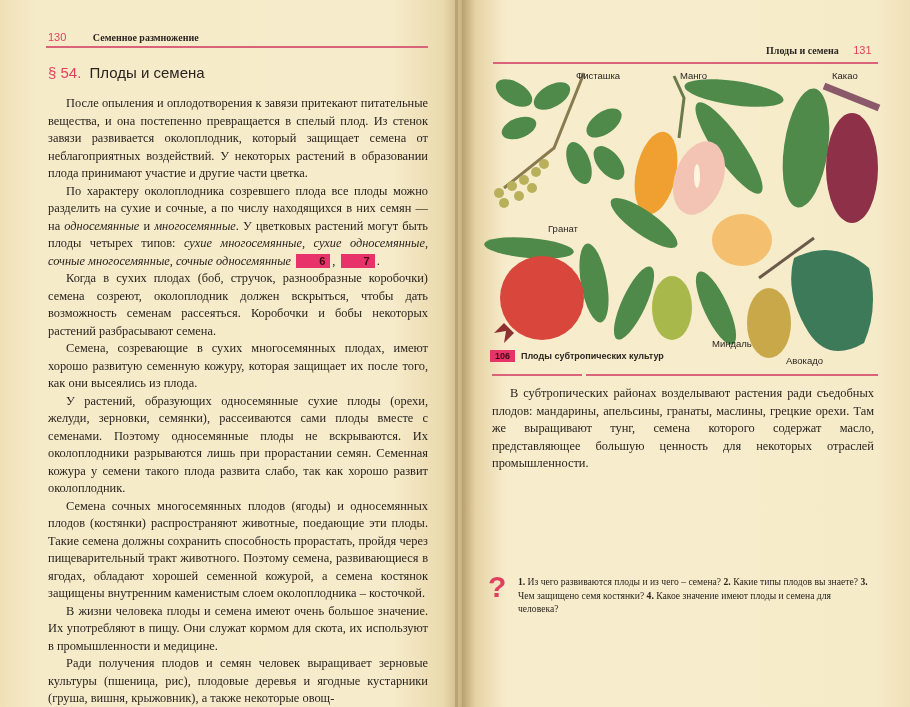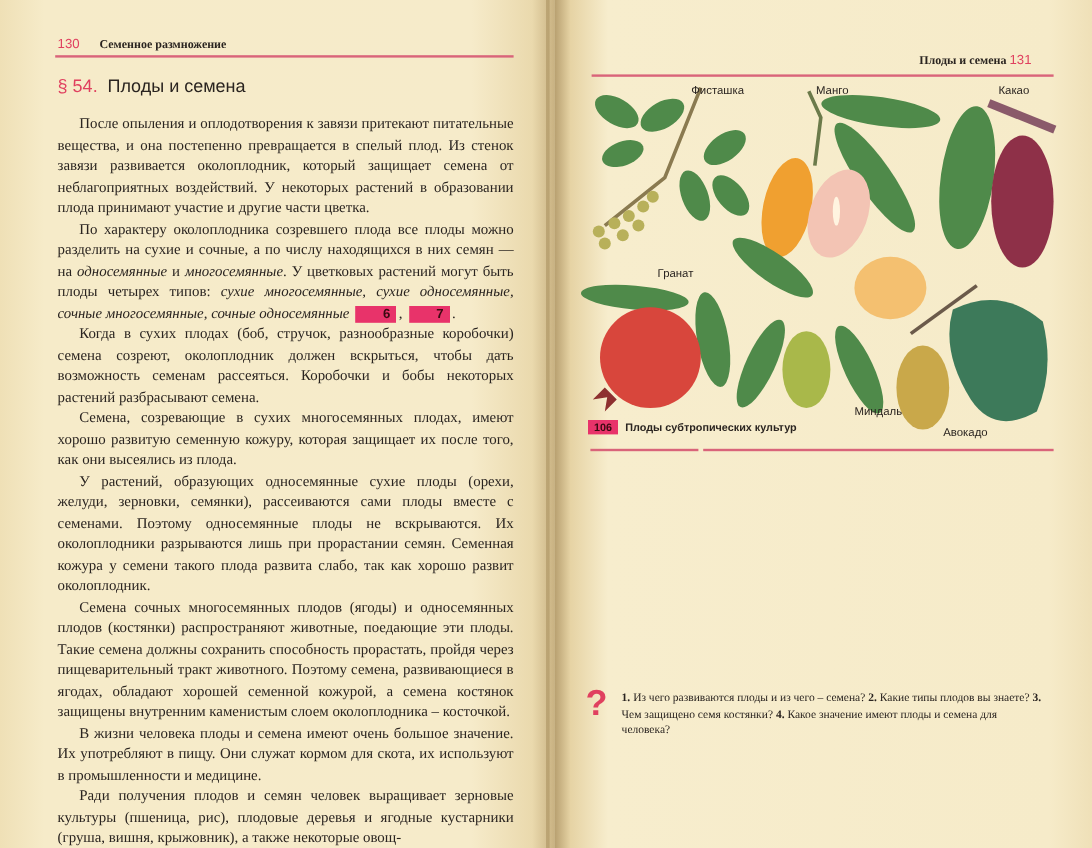--- a/index.html
+++ b/index.html
@@ -27,21 +27,21 @@
 </style>
 </head>
 <body>
 
 <div class="page left"></div>
 <div class="page right"></div>
 <div class="gutter"></div>
 
 <div class="run-head" style="left:48px;top:31px;">
   <span class="pg-num">130</span>
-  <span style="margin-left:14px;">Семенное размножение</span>
+  <span style="margin-left:24px;">Семенное размножение</span>
 </div>
 <div class="rule" style="left:46px;top:46px;width:382px;"></div>
 
 <div class="sec-title">
   <span class="num">§ 54.</span>
   <span style="margin-left:4px;">Плоды и семена</span>
 </div>
 
 <div class="textcol" style="left:48px;top:95px;width:380px;">
   <p>После опыления и оплодотворения к завязи притекают питательные вещества, и она постепенно превращается в спелый плод. Из стенок завязи развивается околоплодник, который защищает семена от неблагоприятных воздействий. У некоторых растений в образовании плода принимают участие и другие части цветка.</p>
@@ -49,21 +49,21 @@
   <p>Когда в сухих плодах (боб, стручок, разнообразные коробочки) семена созреют, околоплодник должен вскрыться, чтобы дать возможность семенам рассеяться. Коробочки и бобы некоторых растений разбрасывают семена.</p>
   <p>Семена, созревающие в сухих многосемянных плодах, имеют хорошо развитую семенную кожуру, которая защищает их после того, как они высеялись из плода.</p>
   <p>У растений, образующих односемянные сухие плоды (орехи, желуди, зерновки, семянки), рассеиваются сами плоды вместе с семенами. Поэтому односемянные плоды не вскрываются. Их околоплодники разрываются лишь при прорастании семян. Семенная кожура у семени такого плода развита слабо, так как хорошо развит околоплодник.</p>
   <p>Семена сочных многосемянных плодов (ягоды) и односемянных плодов (костянки) распространяют животные, поедающие эти плоды. Такие семена должны сохранить способность прорастать, пройдя через пищеварительный тракт животного. Поэтому семена, развивающиеся в ягодах, обладают хорошей семенной кожурой, а семена костянок защищены внутренним каменистым слоем околоплодника – косточкой.</p>
   <p>В жизни человека плоды и семена имеют очень большое значение. Их употребляют в пищу. Они служат кормом для скота, их используют в промышленности и медицине.</p>
   <p>Ради получения плодов и семян человек выращивает зерновые культуры (пшеница, рис), плодовые деревья и ягодные кустарники (груша, вишня, крыжовник), а также некоторые овощ-</p>
 </div>
 
 <div class="run-head" style="left:766px;top:44px;">
   <span>Плоды и семена</span>
-  <span class="pg-num" style="">131</span>
+  <span class="pg-num" style="margin-left:12px;">131</span>
 </div>
 <div class="rule" style="left:493px;top:62px;width:385px;"></div>
 
 <div class="fig">
   <svg width="400" height="300" viewBox="0 0 400 300">
 
     <g>
       <path d="M100 5 L70 80 L20 120" stroke="#8a7a50" stroke-width="3" fill="none"></path>
       <ellipse cx="30" cy="25" rx="20" ry="11" fill="#4f8a4a" transform="rotate(30 30 25)"></ellipse>
       <ellipse cx="68" cy="28" rx="20" ry="11" fill="#4f8a4a" transform="rotate(-30 68 28)"></ellipse>
@@ -129,20 +129,21 @@
 </div>
 
 <div class="caption">
   <span class="badge">106</span>
   <span>Плоды субтропических культур</span>
 </div>
 <div class="rule" style="left:492px;top:374px;width:90px;"></div>
 <div class="rule" style="left:586px;top:374px;width:292px;"></div>
 
 <div class="textcol" style="left:492px;top:385px;width:382px;">
+  <p>В субтропических районах возделывают растения ради съедобных плодов: мандарины, апельсины, гранаты, маслины, грецкие орехи. Там же выращивают тунг, семена которого содержат масло, представляющее большую ценность для некоторых отраслей промышленности.</p>
 </div>
 
 <div class="qmark">?</div>
 <div class="questions">
   <b>1.</b> <span>Из чего развиваются плоды и из чего – семена?</span>
   <b>2.</b> <span>Какие типы плодов вы знаете?</span>
   <b>3.</b> <span>Чем защищено семя костянки?</span>
   <b>4.</b> <span>Какое значение имеют плоды и семена для человека?</span>
 </div>
 

